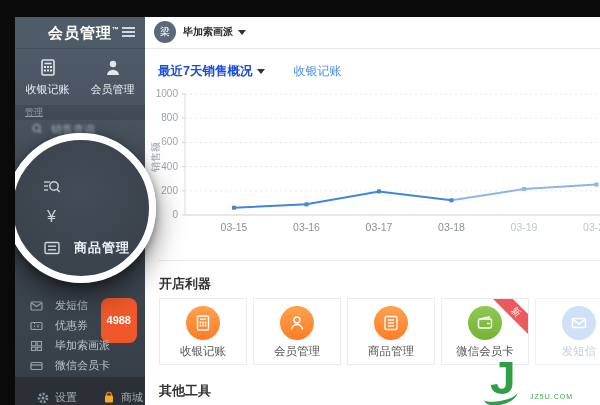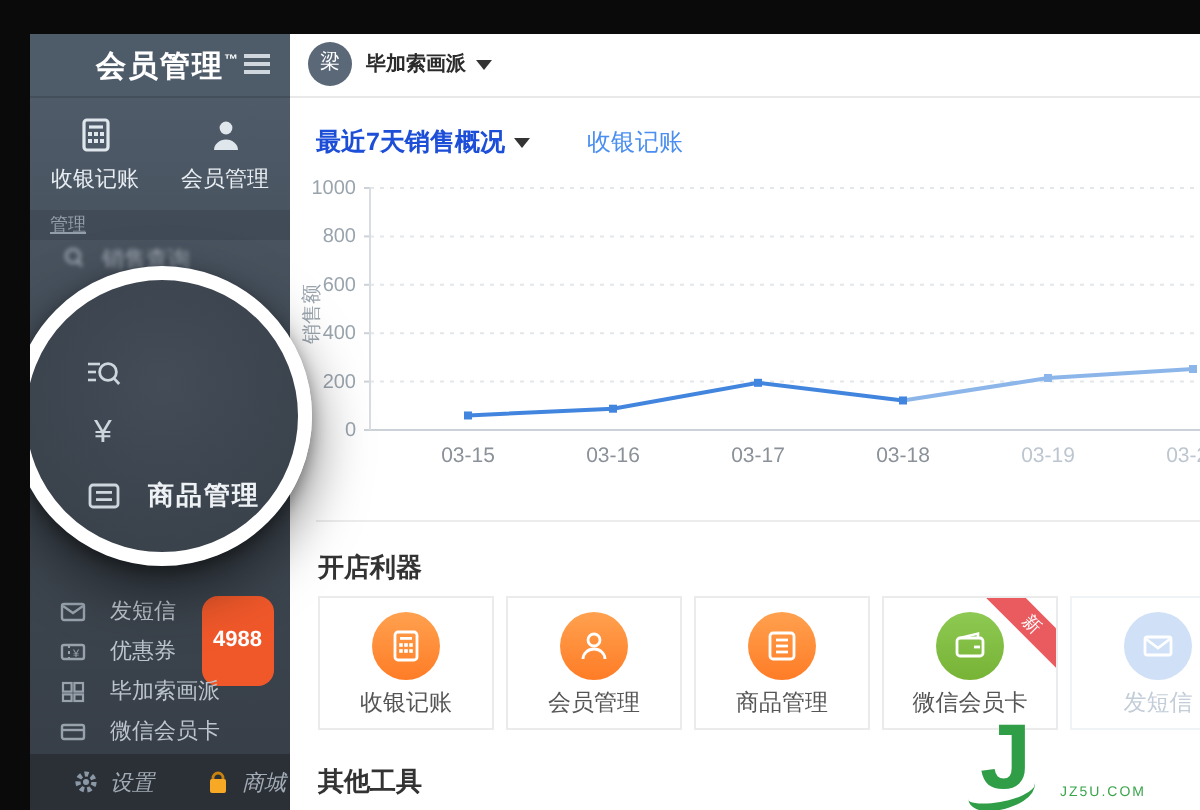--- a/index.html
+++ b/index.html
@@ -24,21 +24,21 @@
   .band-manage{top:88px;} .band-marketing{top:262px;}
   .hidden-item{position:absolute;left:15px;top:104px;width:100px;height:16px;color:#aeb7c0;
     font-size:11px;filter:blur(1px);opacity:.85;display:flex;align-items:center;gap:9px;}
   .mkt-list{position:absolute;left:0;top:278px;width:100%;}
   .mkt-item{position:relative;height:20px;display:flex;align-items:center;padding-left:15px;
     color:#bcc4cc;font-size:11px;cursor:pointer;}
   .mkt-item .micon{width:13px;height:13px;margin-right:12px;flex:0 0 13px;}
   .badge{position:absolute;right:8px;top:3px;background:#f0582a;color:#fff;font-size:11px;
     line-height:13px;padding:16px 6px;border-radius:8px;font-weight:bold;}
   .side-footer{position:absolute;left:0;bottom:0;width:100%;height:28px;background:#2b3037;
-    display:flex;align-items:center;font-style:italic;}
+    display:flex;align-items:flex-end;}
   .foot-item{display:flex;align-items:center;gap:6px;color:#a3acb5;font-size:11px;cursor:pointer;}
   .foot-settings{margin-left:22px;} .foot-mall{margin-left:26px;}
 
   
   .magnifier{position:absolute;left:-9px;top:116px;width:136px;height:136px;border-radius:50%;
     border:7px solid #fff;background:radial-gradient(circle at 50% 38%,#434c57,#3a424c 75%);
     box-shadow:0 12px 28px rgba(0,0,0,.5),0 3px 8px rgba(0,0,0,.35);z-index:5;}
   .mag-item{position:absolute;left:30px;height:20px;display:flex;align-items:center;gap:13px;
     color:#eef2f5;font-size:13px;font-weight:bold;letter-spacing:1px;cursor:pointer;white-space:nowrap;}
   .mag-item .gicon{width:18px;height:18px;flex:0 0 18px;color:#cdd5dd;}

